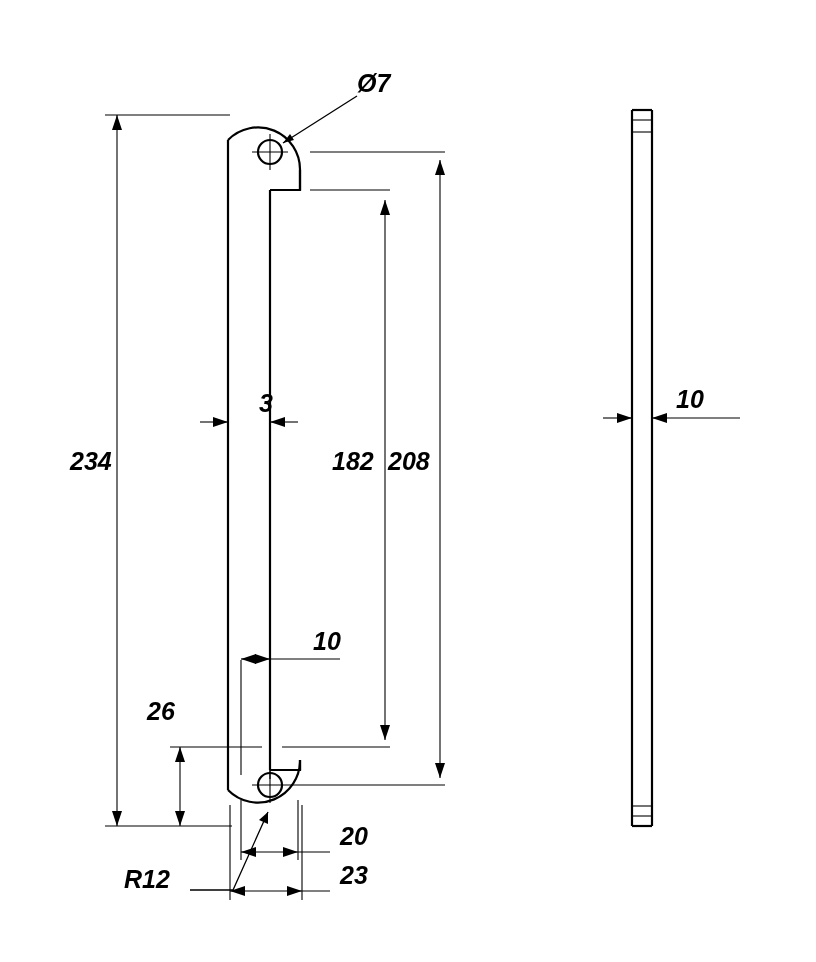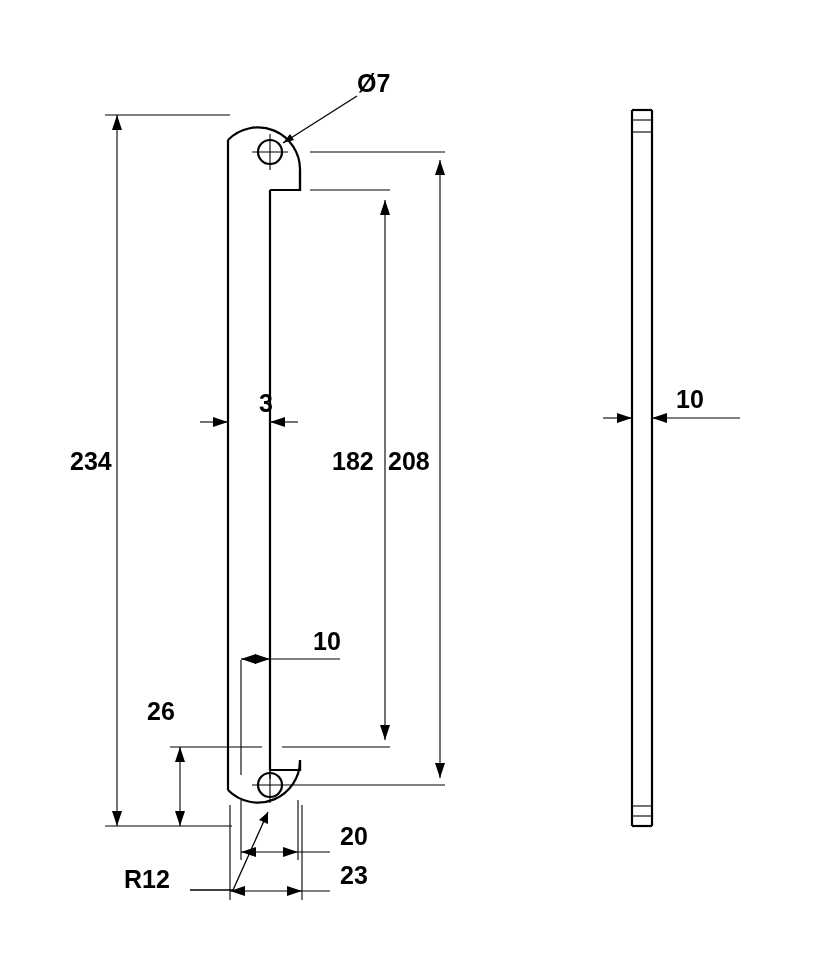--- a/index.html
+++ b/index.html
@@ -9,20 +9,21 @@
   }
   body {
     font-family: "Liberation Sans", sans-serif;
   }
   #sheet {
     position: relative;
     width: 816px;
     height: 962px;
     background: #ffffff;
     overflow: hidden;
+    font-style: italic;
   }
   #sheet svg {
     position: absolute;
     left: 0;
     top: 0;
   }
   .dim-text {
     font-family: "Liberation Sans", sans-serif;
     font-size: 25px;
     font-weight: bold;

